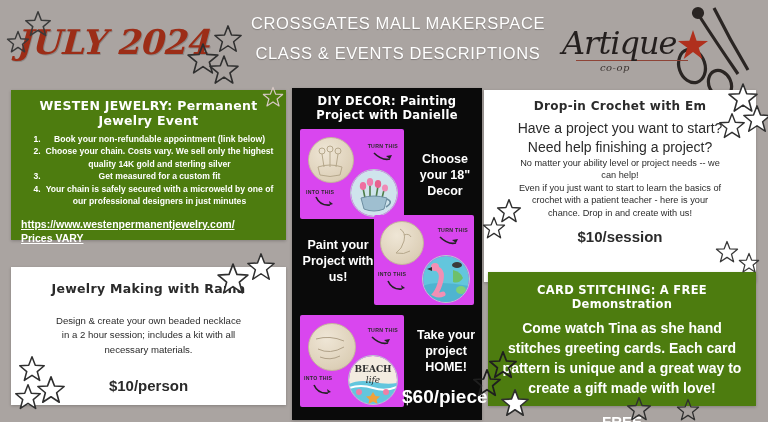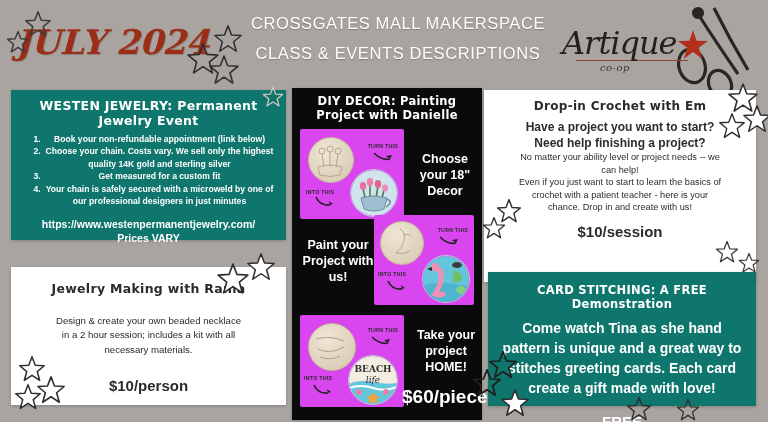--- a/index.html
+++ b/index.html
@@ -90,21 +90,21 @@
     clip-path: polygon(50% 0%, 62% 36%, 100% 37%, 69% 59%, 81% 97%, 50% 73%, 19% 97%, 31% 59%, 0% 37%, 38% 36%);
   }
   #logo-swirl { position: absolute; left: 112px; top: -14px; }
 
   
   .card {
     position: absolute;
     box-sizing: border-box;
     box-shadow: 0 1px 3px rgba(0,0,0,0.22);
   }
-  .card.red   { background: #0f766e; color: #ffffff; }
+  .card.red   { background: #4d7c0f; color: #ffffff; }
   .card.white { background: #ffffff; color: #2b2b2b; }
   .card.black { background: #0a0a0a; color: #ffffff; }
 
   .card-title {
     font-family: "DejaVu Sans", sans-serif;
     font-weight: bold;
     text-align: center;
     letter-spacing: 0.3px;
   }
   .card-body {
@@ -115,21 +115,21 @@
     text-align: center;
     font-weight: bold;
   }
 
   
   #card-westen { left: 11px; top: 90px; width: 275px; height: 150px; padding: 8px 10px 0 10px; }
   #card-westen .card-title { font-size: 12.5px; margin-bottom: 5px; }
   #westen-howto { text-align: center; font-weight: bold; font-size: 9px; margin-bottom: 2px; }
   #westen-steps { margin: 0; padding-left: 22px; font-size: 8.6px; line-height: 1.45; font-weight: bold; }
   #westen-steps li { margin-bottom: 0px; text-align: center; }
-  #westen-link { text-align: center; font-weight: bold; font-size: 10.5px; margin-top: 9px; line-height: 1.35; }
+  #westen-link { text-align: left; font-weight: bold; font-size: 10.5px; margin-top: 9px; line-height: 1.35; text-decoration: underline; }
 
   
   #card-diy { left: 292px; top: 88px; width: 190px; height: 332px; padding: 6px 6px 0 6px; }
   #card-diy .card-title { font-size: 11.5px; line-height: 1.25; margin-bottom: 6px; }
   .diy-row { position: relative; margin-bottom: 4px; }
   .diy-photo {
     background: #d946ef;
     border-radius: 2px;
     position: relative;
   }
@@ -159,21 +159,21 @@
     position: absolute;
     border-radius: 50%;
     overflow: hidden;
     border: 1px solid #b9c8cf;
   }
   #diy-price { font-size: 19px; }
 
   
   #card-crochet { left: 484px; top: 90px; width: 272px; height: 192px; padding: 9px 14px 0 14px; }
   #card-crochet .card-title { font-size: 12px; margin-bottom: 6px; }
-  .bold-line { font-weight: bold; font-size: 12px; line-height: 1.35; }
+  .bold-line { font-weight: normal; font-size: 14px; line-height: 1.35; }
   .reg-line { font-size: 9.2px; line-height: 1.36; }
   #crochet-price { font-size: 15px; margin-top: 9px; }
 
   
   #card-rania { left: 11px; top: 267px; width: 275px; height: 138px; padding: 14px 18px 0 18px; }
   #card-rania .card-title { font-size: 12.5px; margin-bottom: 18px; }
   #card-rania .card-body { font-size: 9.6px; line-height: 1.5; }
   #rania-price { font-size: 15px; margin-top: 20px; }
 
   
@@ -400,22 +400,22 @@
       <div>in a 2 hour session; includes a kit with all</div>
       <div>necessary materials.</div>
     </div>
     <div class="price" id="rania-price">$10/person</div>
   </div>
 
   <div class="card red" id="card-stitch">
     <div class="card-title">CARD STITCHING: A FREE Demonstration</div>
     <div class="card-body">
       <div>Come watch Tina as she hand</div>
+      <div>stitches greeting cards.  Each card</div>
       <div>pattern is unique and a great way to</div>
-      <div>stitches greeting cards.  Each card</div>
       <div>create a gift made with love!</div>
     </div>
     <div class="price" id="stitch-price">FREE</div>
   </div>
 
   <div class="star" style="left:727px; top:82px;">
     <svg width="32" height="32" viewBox="0 0 24 24">
         <polygon points="12,1.5 14.8,8.8 22.5,9.2 16.5,14.2 18.6,21.8 12,17.4 5.4,21.8 7.5,14.2 1.5,9.2 9.2,8.8" fill="#ffffff" stroke="#2f2f2f" stroke-width="1.2" stroke-linejoin="round"></polygon>
       </svg>
   </div>

